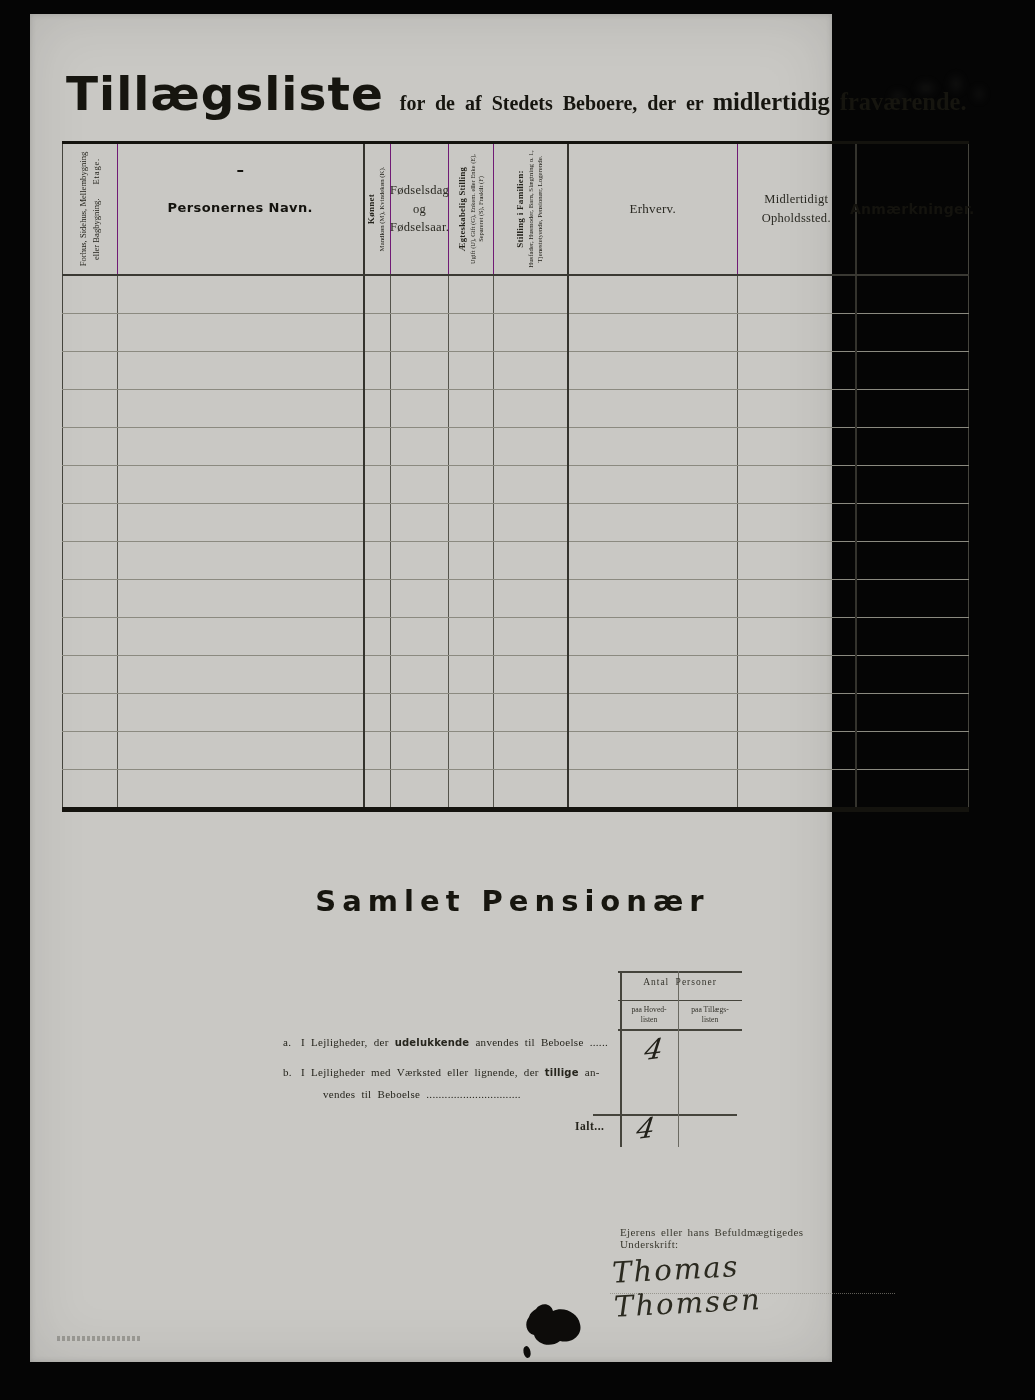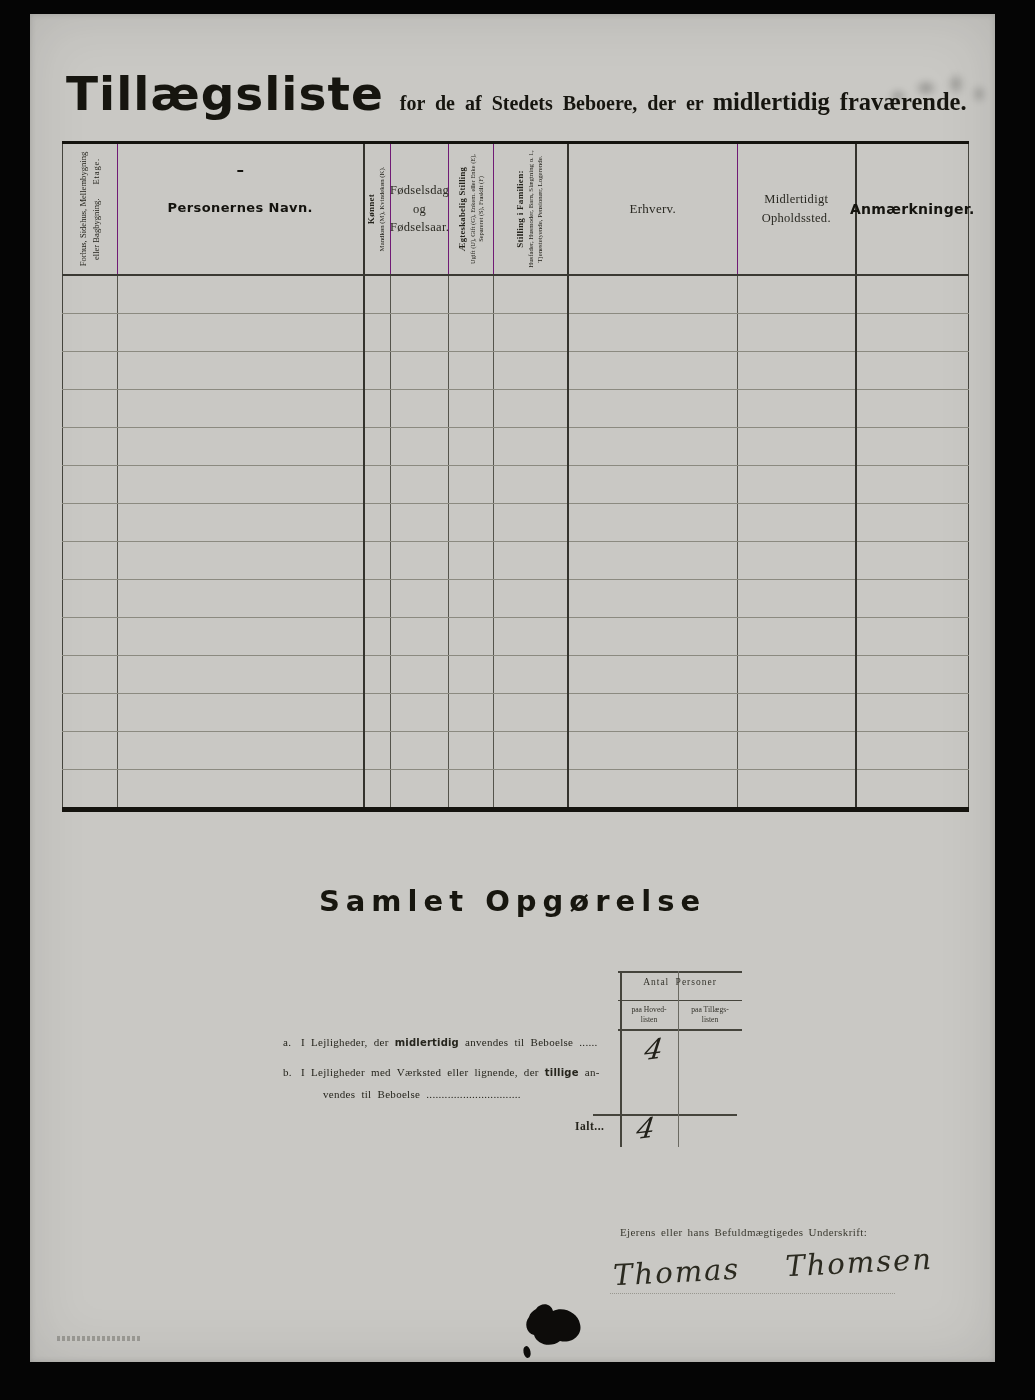--- a/index.html
+++ b/index.html
@@ -3,21 +3,21 @@
 <meta charset="utf-8">
 <style>
   html,body{margin:0;padding:0;}
   body{
     width:1035px;height:1400px;position:relative;
     background:#050505;overflow:hidden;
     font-family:"Liberation Serif",serif;
   }
   
   .page{
-    position:absolute;left:30px;top:14px;width:965px;height:1348px;
+    position:absolute;left:30px;top:14px;width:802px;height:1348px;
     background:#c9c8c4;
     box-shadow:inset 0 0 60px rgba(0,0,0,.10), inset 0 0 6px rgba(0,0,0,.15);
   }
   
   .title{
     position:absolute;left:36px;top:52px;margin:0;white-space:nowrap;
     display:flex;align-items:baseline;color:#16150f;
   }
   .t-main{font-family:"DejaVu Sans",sans-serif;font-weight:bold;font-size:47px;letter-spacing:1px;margin-right:16px;}
   .t-mid{font-family:"Liberation Serif",serif;font-size:20px;word-spacing:5px;margin-right:9px;}
@@ -354,41 +354,41 @@
         <td></td>
         <td></td>
         <td></td>
         <td></td>
         <td></td>
         <td></td>
       </tr>
       </tbody>
   </table>
 
-  <h2 class="sum-head">Samlet Opgørelse</h2>
+  <h2 class="sum-head">Samlet Pensionær</h2>
 
   <div class="mini-line" style="left:588px;top:957px;width:124px;height:1.5px"></div>
   <div class="mini-line" style="left:588px;top:986px;width:124px;height:1px"></div>
   <div class="mini-line" style="left:588px;top:1015px;width:124px;height:2px"></div>
   <div class="mini-line" style="left:563px;top:1100px;width:144px;height:1.5px"></div>
   <div class="mini-line" style="left:590px;top:957px;width:2px;height:176px"></div>
   <div class="mini-line" style="left:648px;top:957px;width:1px;height:176px;background:#6b6a62"></div>
 
   <div class="mini-text mt-title">Antal Personer</div>
   <div class="mini-text mt-colA">
     <span>paa Hoved-</span><br>
     <span>listen</span>
   </div>
   <div class="mini-text mt-colB">
     <span>paa Tillægs-</span><br>
     <span>listen</span>
   </div>
 
   <div class="sum-row" style="left:253px;top:1022px;">
-    <span class="prefix">a.</span><span>I Lejligheder, der </span><b>midlertidig</b><span> anvendes til Beboelse ......</span>
+    <span class="prefix">a.</span><span>I Lejligheder, der </span><b>udelukkende</b><span> anvendes til Beboelse ......</span>
   </div>
   <div class="sum-row" style="left:253px;top:1052px;">
     <span class="prefix">b.</span><span>I Lejligheder med Værksted eller lignende, der </span><b>tillige</b><span> an-</span>
   </div>
   <div class="sum-row" style="left:293px;top:1074px;">
     <span>vendes til Beboelse ...............................</span>
   </div>
   <div class="sum-row ialt" style="left:545px;top:1106px;">Ialt...</div>
 
   <div class="hw" style="left:615px;top:1019px;">4</div>

